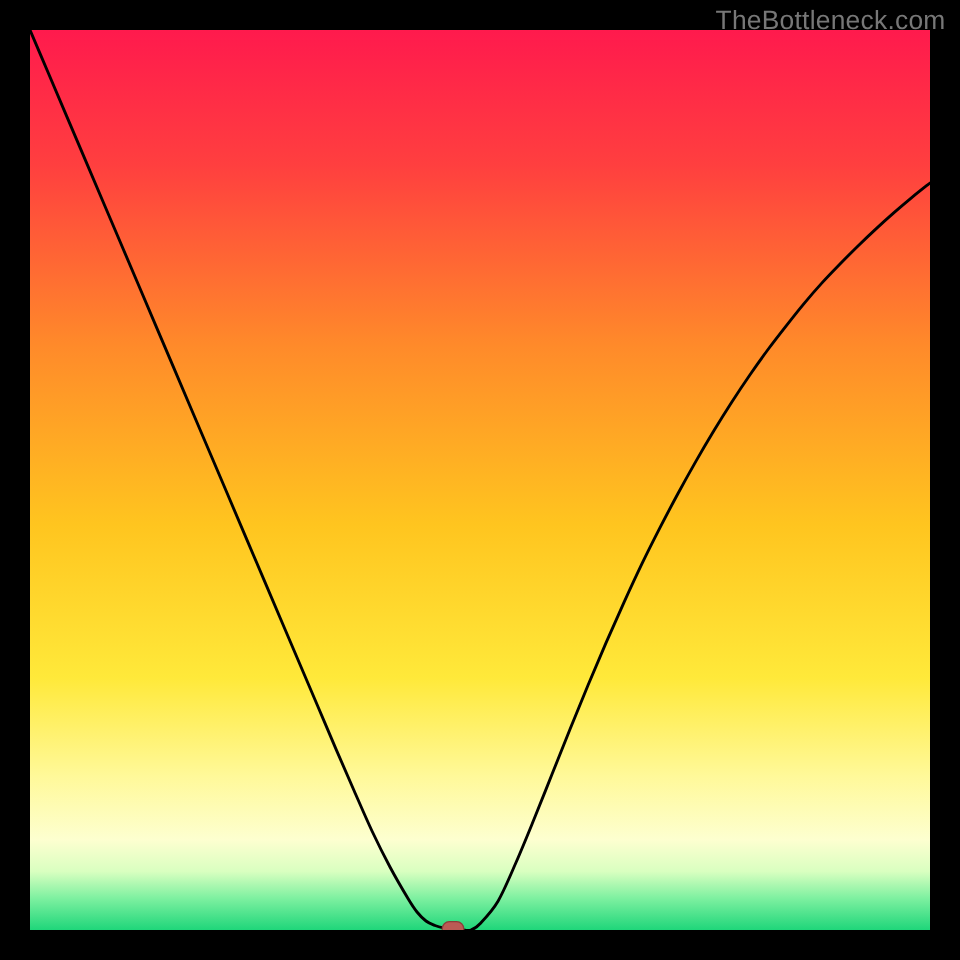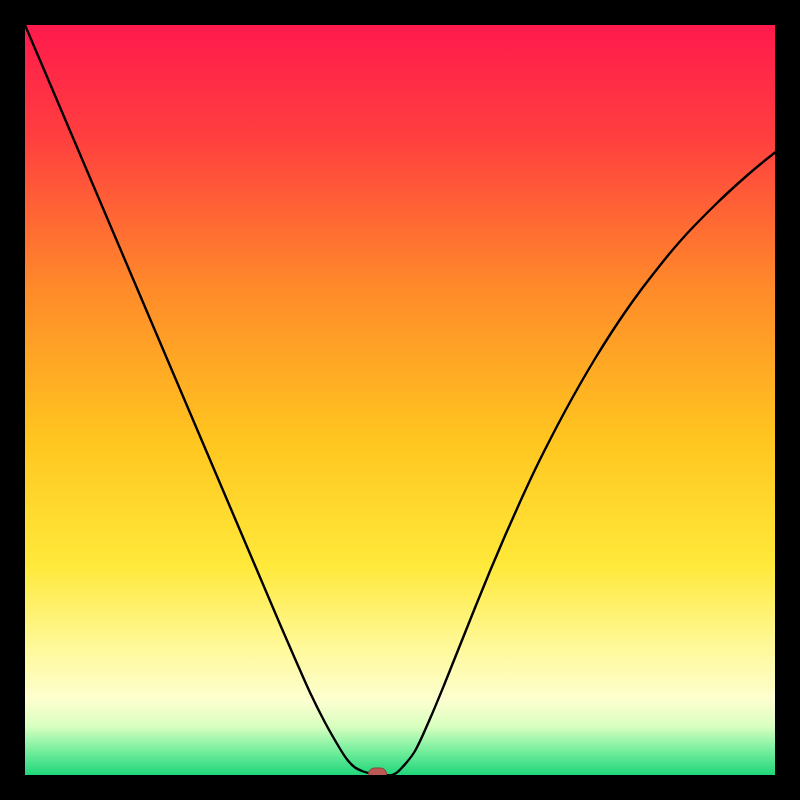--- a/index.html
+++ b/index.html
@@ -55,13 +55,14 @@
           <stop offset="96.5%" stop-color="#7df0a0"></stop>
           <stop offset="100%" stop-color="#1fd67a"></stop>
         </linearGradient>
     </defs>
     <rect x="0" y="0" width="750" height="750" fill="url(#bg-grad)"></rect>
     <path id="curve" fill="none" stroke-width="2.4" stroke-linecap="round" stroke-linejoin="round" d="M 0 0 C 2.5 5.875, 10 23.49999999999998, 15 35.25 C 20 47.00000000000002, 25 58.750000000000135, 30 70.50000000000011 C 35 82.2500000000001, 40 93.9999999999999, 45 105.74999999999989 C 50 117.49999999999987, 55 129.24999999999997, 60 141 C 65 152.75000000000003, 70 164.5, 75 176.25 C 80 188, 85 199.75, 90 211.5 C 95 223.25, 100.00000000000001 235.00000000000006, 105.00000000000001 246.75000000000006 C 110.00000000000001 258.50000000000006, 115 270.25, 120 282 C 125 293.75, 130 305.49999999999994, 135 317.24999999999994 C 140 328.99999999999994, 145 340.75, 150 352.5 C 155 364.25, 160 376, 165 387.75 C 170 399.5, 175 411.25, 180 423 C 185 434.75, 190 446.5, 195 458.25 C 200 470, 205.00000000000003 481.75, 210.00000000000003 493.5 C 215.00000000000003 505.25, 220 517, 225 528.75 C 230 540.5, 235 552.25, 240 564 C 245 575.75, 250.00000000000003 587.625, 255.00000000000003 599.25 C 260 610.875, 265 622.375, 270 633.75 C 275 645.125, 280 656.875, 285 667.5 C 290 678.125, 295 688.125, 300 697.5 C 305 706.875, 311.25 717.5, 315 723.75 C 318.75 730, 320 731.875, 322.5 735 C 325 738.125, 327.5 740.625, 330 742.5 C 332.5 744.375, 335 745.25, 337.5 746.25 C 340 747.25, 342.5 747.875, 345 748.5 C 347.5 749.125, 350 749.75, 352.5 750 C 355 750.25, 357.5 750, 360 750 C 362.5 750, 365 750.875, 367.5 750 C 370 749.125, 371.25 748.75, 375 744.75 C 378.75 740.75, 385 734.5, 390 726 C 395 717.5, 400 705.125, 405 693.75 C 410 682.375, 415.00000000000006 670, 420.00000000000006 657.75 C 425.00000000000006 645.5, 429.99999999999994 632.75, 434.99999999999994 620.25 C 439.99999999999994 607.75, 445 595.125, 450 582.75 C 455 570.375, 460 558, 465 546 C 470 534, 475 522.25, 480 510.75 C 485 499.25, 490 488, 495 477 C 500 466, 505.00000000000006 455.125, 510.00000000000006 444.75 C 515 434.375, 520 424.5, 525 414.75 C 530 405, 535 395.5, 540 386.25 C 545 377, 550 368, 555 359.25 C 560 350.5, 565 341.99999999999994, 570 333.74999999999994 C 575 325.49999999999994, 580 317.49999999999994, 585 309.74999999999994 C 590 301.99999999999994, 595 294.5, 600 287.25 C 605 280, 610 273, 615 266.25 C 620 259.5, 625 253.12500000000006, 630 246.75000000000006 C 635 240.37500000000006, 640 234.00000000000003, 645 228 C 650 221.99999999999997, 655 216.2499999999999, 660 210.7499999999999 C 665 205.2499999999999, 670 200.12499999999997, 675 195 C 680 189.87500000000003, 685 184.875, 690 180 C 695 175.125, 700 170.375, 705 165.75 C 710 161.125, 715 156.625, 720 152.25 C 725 147.875, 730 143.625, 735 139.5 C 740 135.375, 747.5 129.5, 750 127.5" stroke="#000000"></path>
     <g id="marker">
         <rect x="343.5" y="743" width="18" height="13" rx="6" ry="6" fill="#bb5a55" stroke="#8b3e3a" stroke-width="1"></rect>
       </g>
   </svg>
+  <div class="watermark">TheBottleneck.com</div>
 </div>
 
 </body></html>

